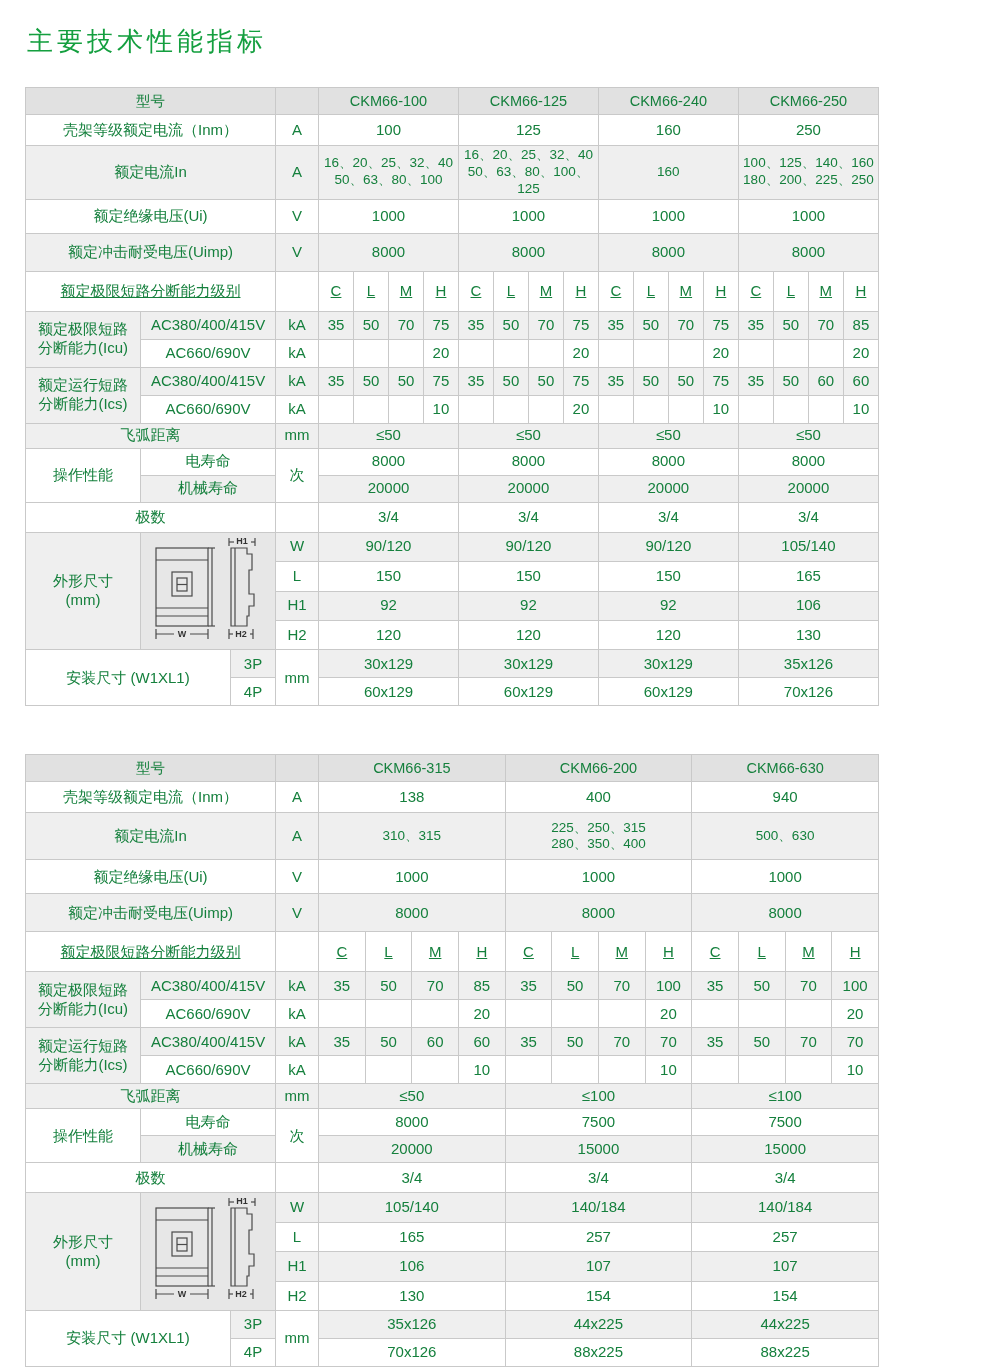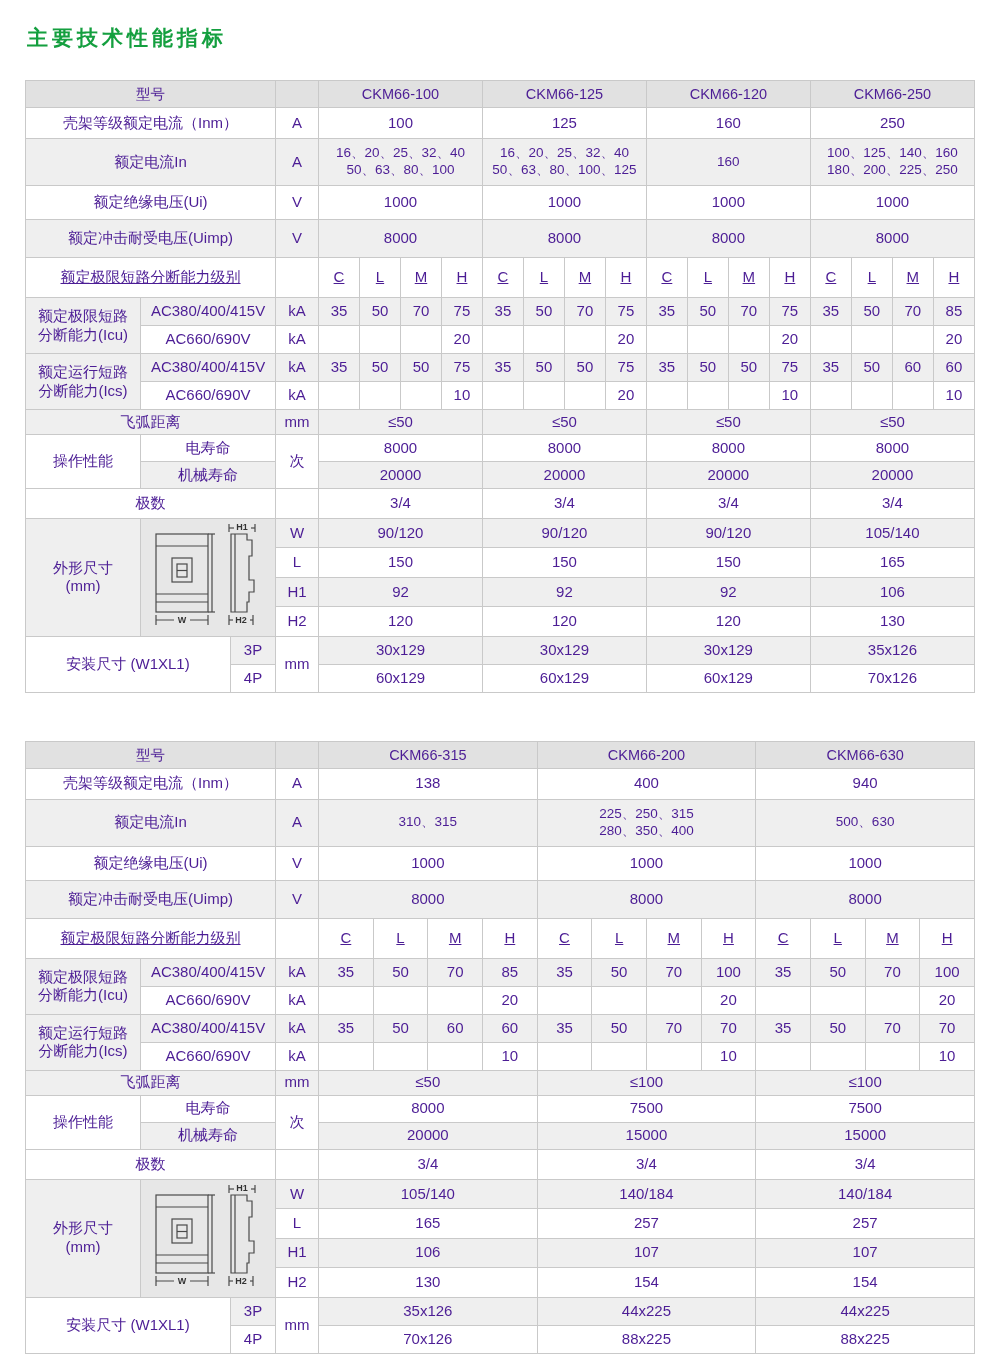--- a/index.html
+++ b/index.html
@@ -1,19 +1,19 @@
 <!DOCTYPE html>
 <html><head>
 <meta charset="utf-8">
 <style>
   html,body{margin:0;padding:0;background:#ffffff;}
   body{width:1000px;height:1372px;font-family:"Liberation Sans","DejaVu Sans",sans-serif;color:#404040;}
   .page{padding:24px 25px 0 25px;}
-  .title{color:#149f3f;font-size:21px;font-weight:700;letter-spacing:4px;margin:0 0 28px 2px;}
-  table.spec{border-collapse:collapse;table-layout:fixed;width:950px;font-size:15px;color:#4c1d95;margin-bottom:48px;}
+  .title{color:#149f3f;font-size:26px;font-weight:400;letter-spacing:4px;margin:0 0 28px 2px;}
+  table.spec{border-collapse:collapse;table-layout:fixed;width:854px;font-size:15px;color:#15803d;margin-bottom:48px;}
   table.spec td{border:1px solid #c9c9c9;text-align:center;vertical-align:middle;padding:1px 2px;overflow:hidden;line-height:1.25;}
   tr.hd>td{background:#e1e1e1;}
   tr.g>td{background:#efefef;}
   tr.w>td{background:#ffffff;}
   td.bgw{background:#ffffff !important;}
   td.bgg{background:#efefef !important;}
   td.bgd{background:#e7e7e7 !important;padding:0;}
   .pre{white-space:pre-line;}
   td.multi{white-space:pre-line;font-size:13.5px;line-height:1.4;}
   tr.h-head{height:27px;} tr.h-head td{font-size:14.5px;}
@@ -56,21 +56,21 @@
         <col>
         <col>
         <col>
     </colgroup>
     <tbody>
         <tr class="hd h-head">
       <td colspan="3">型号</td>
       <td></td>
       <td colspan="4">CKM66-100</td>
       <td colspan="4">CKM66-125</td>
-      <td colspan="4">CKM66-120</td>
+      <td colspan="4">CKM66-240</td>
       <td colspan="4">CKM66-250</td>
     </tr>
     <tr class="w h-std">
       <td colspan="3">壳架等级额定电流（Inm）</td>
       <td>A</td>
       <td colspan="4">100</td>
       <td colspan="4">125</td>
       <td colspan="4">160</td>
       <td colspan="4">250</td>
     </tr>

